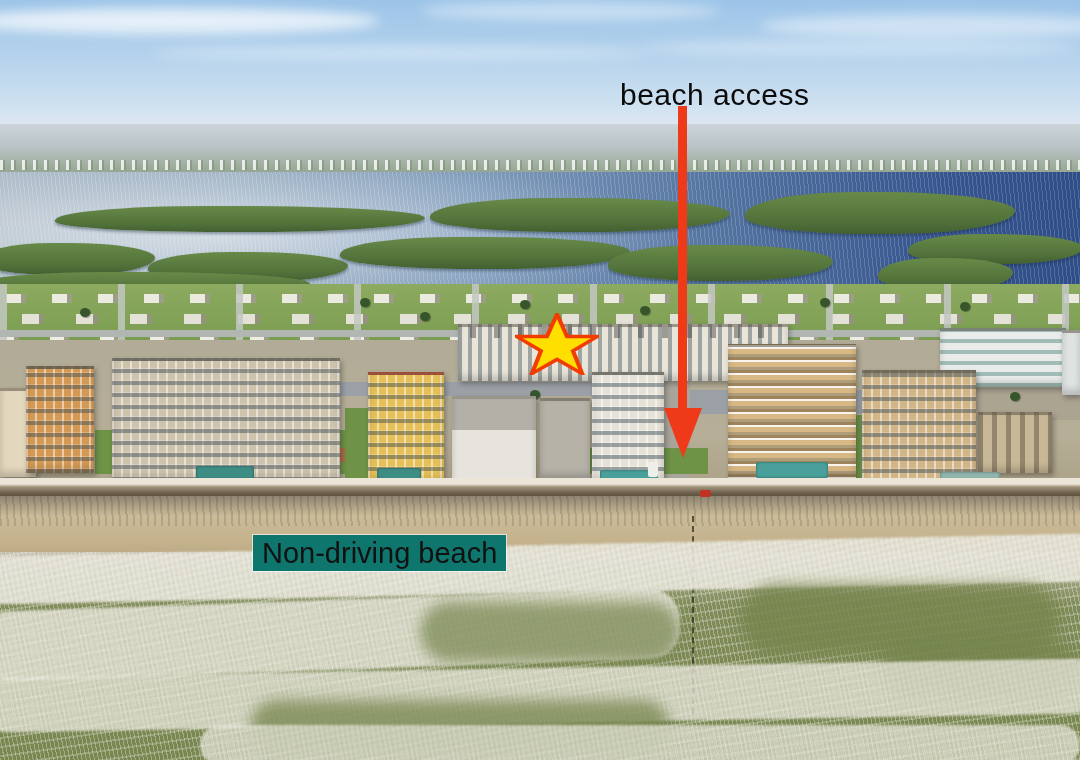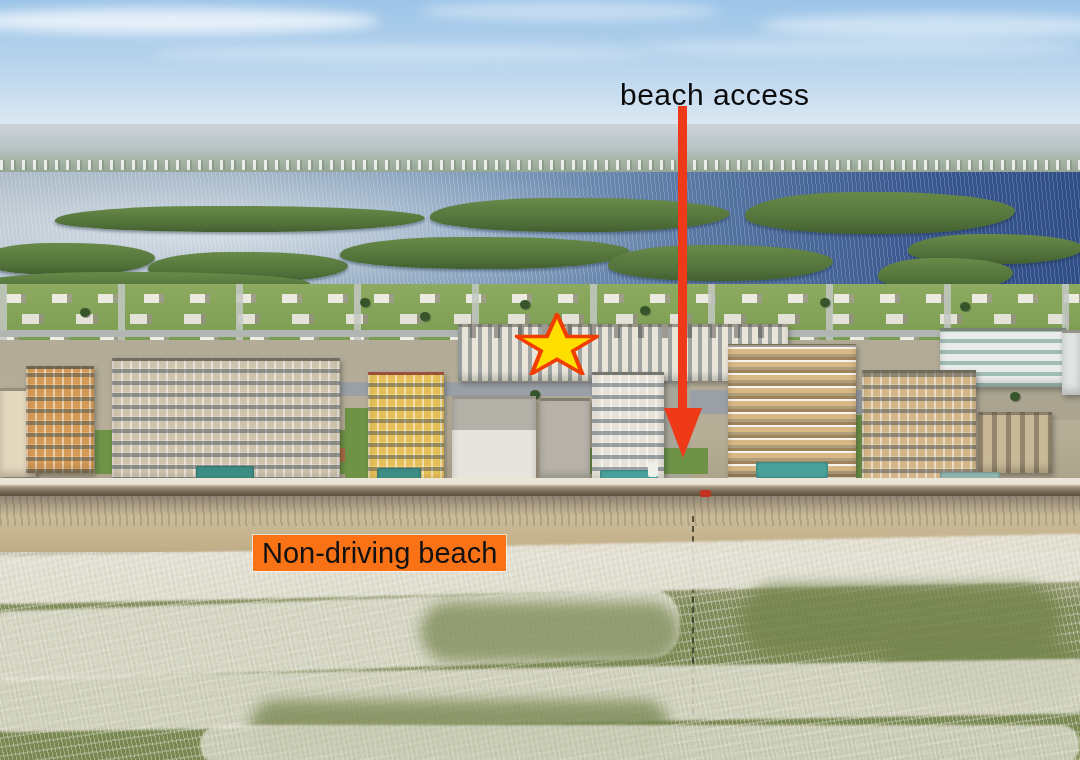--- a/index.html
+++ b/index.html
@@ -80,21 +80,21 @@
        repeating-linear-gradient(-8deg,rgba(255,255,255,.22) 0 2px,transparent 2px 9px),
        linear-gradient(180deg,#c7c2b1 0%,#a3a584 9%,#7f8b58 26%,#78864f 100%);}
   .foam{background:rgba(228,224,211,.88);border-radius:30px;filter:blur(1px);
      background-image:
        repeating-linear-gradient(80deg,rgba(255,255,255,.55) 0 2px,transparent 2px 5px),
        repeating-linear-gradient(-12deg,rgba(118,128,84,.25) 0 1px,transparent 1px 6px);}
   .oliv{background:#76854e;border-radius:40px;filter:blur(7px);}
 
   
   .note{z-index:30;color:#0b0b0b;font-size:30px;letter-spacing:.5px;white-space:nowrap;}
-  .boxnote{z-index:30;background:#f97316;color:#111;font-size:29px;line-height:1.12;
+  .boxnote{z-index:30;background:#0f766e;color:#111;font-size:29px;line-height:1.12;
            padding:2px 9px;white-space:nowrap;box-shadow:0 0 0 1px rgba(255,255,255,.6);}
   .arrow-shaft{z-index:29;left:678px;top:106px;width:9px;height:304px;background:#ee3a18;}
   .arrow-head{z-index:29;left:664px;top:408px;width:0;height:0;
       border-left:19px solid transparent;border-right:19px solid transparent;
       border-top:50px solid #ee3a18;}
   .star{z-index:29;left:515px;top:313px;}
 </style>
 </head>
 <body>
 

